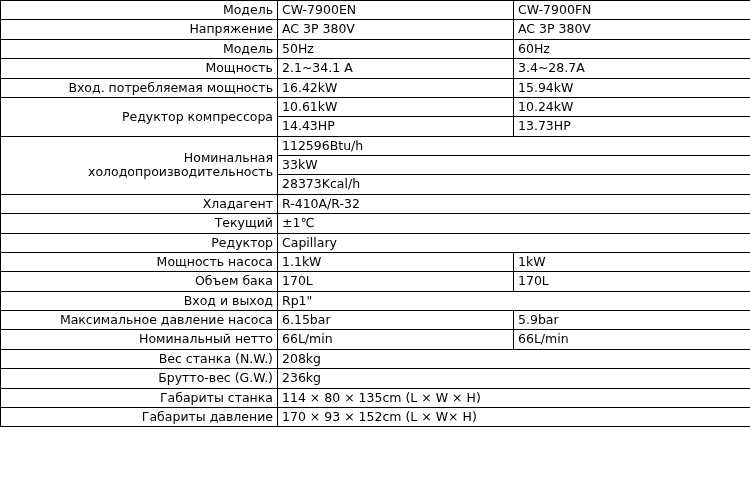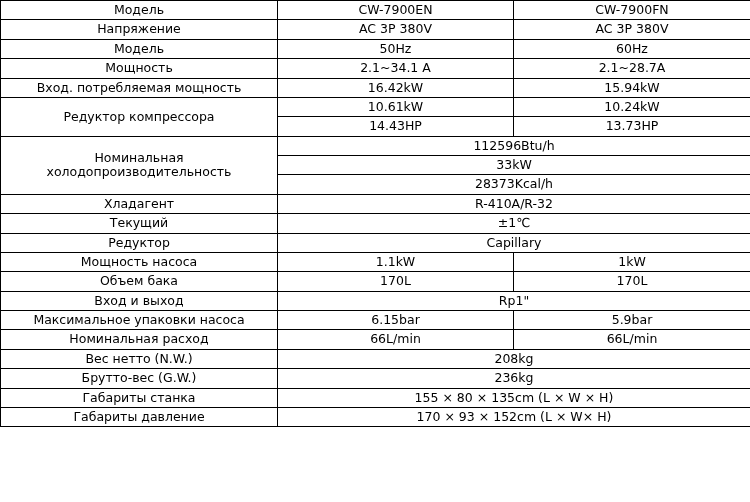--- a/index.html
+++ b/index.html
@@ -22,26 +22,25 @@
   table.spec td {
     border: 1px solid #000000;
     font-size: 12.5px;
     line-height: 1.15;
     padding: 2px 4px;
     vertical-align: middle;
     height: 19px;
     box-sizing: border-box;
   }
   td.label {
-    text-align: center;
+    text-align: right;
     padding-left: 5px;
     border-radius: 7px;
   }
   td.val {
-    text-align: center;
   }
   col.c-label { width: 277px; }
   col.c-a { width: 236px; }
   col.c-b { width: 237px; }
 </style>
 </head>
 <body>
 
 <table class="spec">
   <colgroup>
@@ -65,21 +64,21 @@
 
     <tr>
       <td class="label">Модель</td>
       <td class="val">50Hz</td>
       <td class="val">60Hz</td>
     </tr>
 
     <tr>
       <td class="label">Мощность</td>
       <td class="val">2.1~34.1 A</td>
-      <td class="val">2.1~28.7A</td>
+      <td class="val">3.4~28.7A</td>
     </tr>
 
     <tr>
       <td class="label">Вход. потребляемая мощность</td>
       <td class="val">16.42kW</td>
       <td class="val">15.94kW</td>
     </tr>
 
     <tr>
       <td class="label" rowspan="2">Редуктор компрессора</td>
@@ -128,44 +127,44 @@
       <td class="val">170L</td>
       <td class="val">170L</td>
     </tr>
 
     <tr>
       <td class="label">Вход и выход</td>
       <td class="val" colspan="2">Rp1"</td>
     </tr>
 
     <tr>
-      <td class="label">Максимальное упаковки насоса</td>
+      <td class="label">Максимальное давление насоса</td>
       <td class="val">6.15bar</td>
       <td class="val">5.9bar</td>
     </tr>
 
     <tr>
-      <td class="label">Номинальная расход</td>
+      <td class="label">Номинальный нетто</td>
       <td class="val">66L/min</td>
       <td class="val">66L/min</td>
     </tr>
 
     <tr>
-      <td class="label">Вес нетто (N.W.)</td>
+      <td class="label">Вес станка (N.W.)</td>
       <td class="val" colspan="2">208kg</td>
     </tr>
 
     <tr>
       <td class="label">Брутто-вес (G.W.)</td>
       <td class="val" colspan="2">236kg</td>
     </tr>
 
     <tr>
       <td class="label">Габариты станка</td>
-      <td class="val" colspan="2">155 ×  80 × 135cm (L ×  W ×  H)</td>
+      <td class="val" colspan="2">114 ×  80 × 135cm (L ×  W ×  H)</td>
     </tr>
 
     <tr>
       <td class="label">Габариты давление</td>
       <td class="val" colspan="2">170 ×  93 ×  152cm (L ×  W×  H)</td>
     </tr>
 
   </tbody>
 </table>
 

